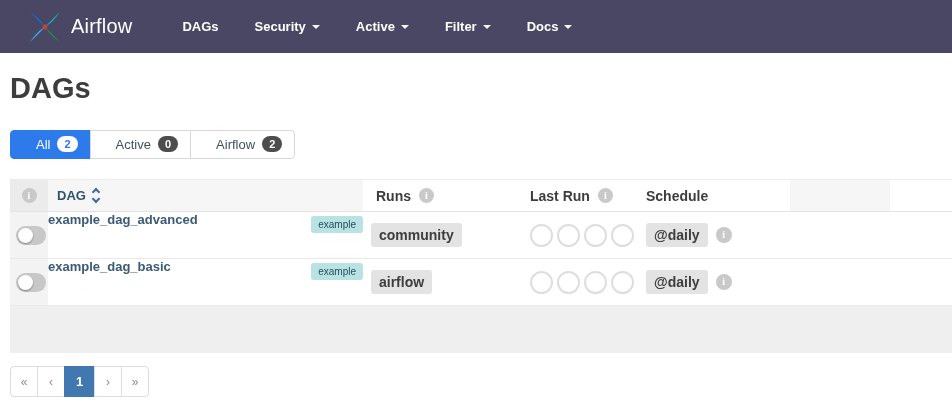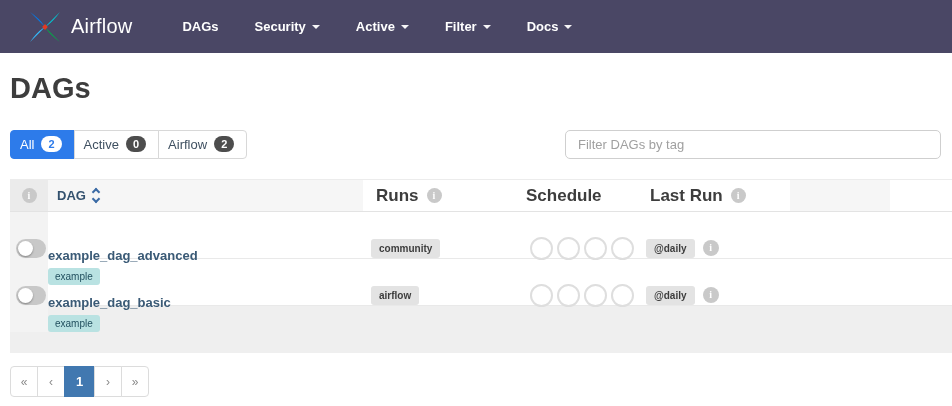--- a/index.html
+++ b/index.html
@@ -20,41 +20,41 @@
     margin-left:6px; opacity:.95; }
 
   
   .content { padding-left:10px; }
   h1.page-title { margin-top:19px; font-size:29px; font-weight:bold; color:#3d3d3d; }
 
   .controls { margin-top:25px; display:flex; justify-content:space-between;
     align-items:center; padding-right:11px; }
   .btn-group { display:inline-flex; }
   .fbtn { background:#fff; border:1px solid #d8d8d8; color:#3f5061; font-size:13px;
-    padding:4px 12px 5px 9px; display:flex; align-items:center; cursor:pointer;
+    padding:4px 12px 5px 25px; display:flex; align-items:center; cursor:pointer;
     margin-left:-1px; height:29px; font-family:inherit; }
   .fbtn:first-child { border-radius:4px 0 0 4px; margin-left:0; }
   .fbtn:last-child { border-radius:0 4px 4px 0; }
   .fbtn.active { background:#2d7bea; border-color:#2d7bea; color:#fff; }
   .count { margin-left:7px; border-radius:10px; background:#4d4d4d; color:#fff;
     font-size:11px; font-weight:bold; padding:2px 7px; line-height:1.1; }
   .fbtn.active .count { background:#fff; color:#2d7bea; }
   .tag-filter { width:376px; height:29px; border:1px solid #cfcfcf; border-radius:5px;
     padding:0 12px; font-size:13px; color:#444; font-family:inherit; outline:none; }
   .tag-filter::placeholder { color:#a0a0a0; }
 
   
   .tablewrap { margin-top:20px; }
   .trow { display:grid; grid-template-columns:38px 315px 157px 120px 150px 100px 1fr; }
   .thead { height:33px; border-top:1px solid #ececec; border-bottom:1px solid #e3e3e3; }
   .thead > div { display:flex; align-items:center; }
   .hc1 { background:#ebebeb; justify-content:center; }
   .hc-gray { background:#f6f6f6; }
   .hc-sort { font-size:13px; font-weight:bold; color:#33516e; cursor:pointer; }
-  .hc-plain { font-size:17px; font-weight:bold; color:#3d3d3d; }
+  .hc-plain { font-size:14px; font-weight:bold; color:#3d3d3d; }
   .pl9 { padding-left:9px; } .pl8 { padding-left:8px; } .pl13 { padding-left:13px; }
   .pl6 { padding-left:6px; } .pl10 { padding-left:10px; }
 
   .sort { display:inline-flex; flex-direction:column; margin-left:7px; gap:2px; }
   .chev { width:6px; height:6px; border-left:2px solid #3b6ba5; border-top:2px solid #3b6ba5; }
   .chev.up { transform:rotate(45deg); }
   .chev.down { transform:rotate(225deg); margin-top:-1px; }
 
   .info { width:15px; height:15px; border-radius:50%; background:#c9c9c9;
     display:inline-flex; align-items:center; justify-content:center; cursor:pointer;
@@ -64,28 +64,28 @@
   .info.ml { margin-left:8px; }
 
   .drow { height:47px; border-bottom:1px solid #e9e9e9; }
   .drow > div { display:flex; align-items:center; }
   .cell-toggle { background:#f3f3f3; justify-content:center; }
   .toggle { width:30px; height:19px; border-radius:10px; background:#c8c8c8;
     position:relative; cursor:pointer; margin-left:3px; }
   .toggle .knob { position:absolute; top:2px; left:2px; width:15px; height:15px;
     border-radius:50%; background:#fff; box-shadow:0 1px 2px rgba(0,0,0,.35); }
 
-  .cell-dag { flex-direction:column; align-items:flex-start !important;
-    justify-content:space-between;margin-top:36px; }
+  .cell-dag { flex-direction:row; align-items:flex-start !important;
+    justify-content:space-between; }
   .dag-link { font-size:13px; font-weight:bold; color:#3a5a76; text-decoration:none;
     cursor:pointer; line-height:1.2; }
   .tag-badge { margin-top:4px; background:#b9e2e2; color:#22505f; font-size:10px;
     padding:2px 7px; border-radius:3px; cursor:pointer; line-height:1.3; }
 
-  .gray-badge { background:#e3e3e3; color:#3d3d3d; font-size:10px; font-weight:bold;
+  .gray-badge { background:#e3e3e3; color:#3d3d3d; font-size:14px; font-weight:bold;
     padding:3px 8px; border-radius:3px; line-height:1.3; cursor:pointer; }
 
   .runs { display:flex; gap:4px; }
   .run-circle { width:23px; height:23px; border-radius:50%; border:2px solid #dedede;
     background:#fff; cursor:pointer; }
 
   .tfoot { height:47px; background:#efefef; }
 
   
   .pg { display:inline-flex; margin-top:13px; }
@@ -147,47 +147,46 @@
       </button>
       <button class="fbtn">
         <span>Active</span>
         <span class="count">0</span>
       </button>
       <button class="fbtn">
         <span>Airflow</span>
         <span class="count">2</span>
       </button>
     </div>
-    <input class="tag-filter" type="text" placeholder="Filter DAGs by tag" style="">
   </div>
 
   
   <div class="tablewrap">
 
     <div class="trow thead">
       <div class="hc1">
         <span class="info"></span>
       </div>
       <div class="hc-gray hc-sort pl9">
         <span>DAG</span>
         <span class="sort">
           <span class="chev up"></span>
             <span class="chev down"></span>
         </span>
       </div>
       <div class="hc-plain pl13">
         <span>Runs</span>
         <span class="info ml"></span>
       </div>
-      <div class="hc-plain pl6">
-        <span>Schedule</span>
-      </div>
       <div class="hc-plain pl10">
         <span>Last Run</span>
         <span class="info ml"></span>
+      </div>
+      <div class="hc-plain pl6">
+        <span>Schedule</span>
       </div>
       <div class="hc-gray"></div>
     </div>
 
     <div class="trow drow">
       <div class="cell-toggle">
         <span class="toggle">
             <span class="knob"></span>
           </span>
       </div>

